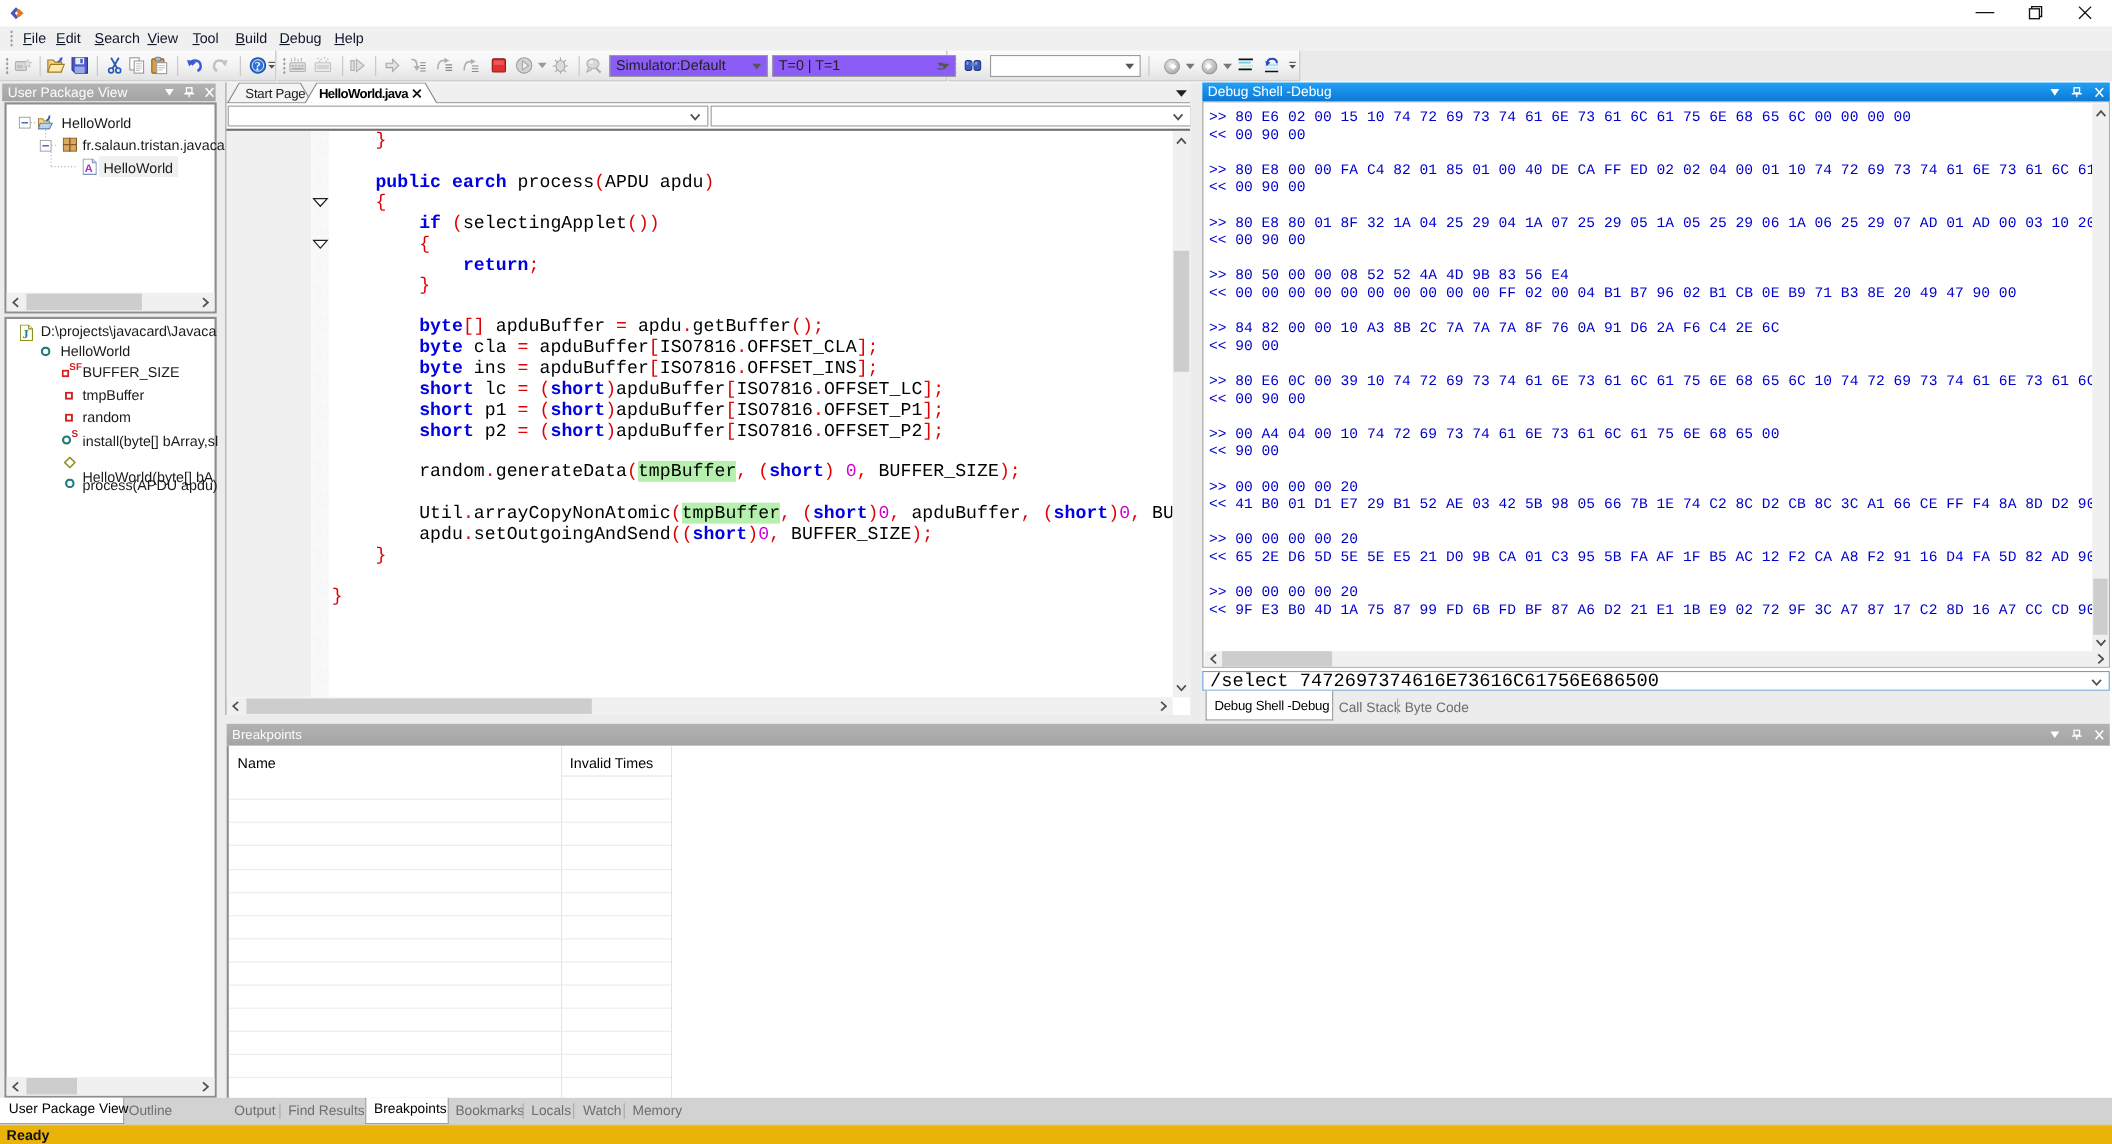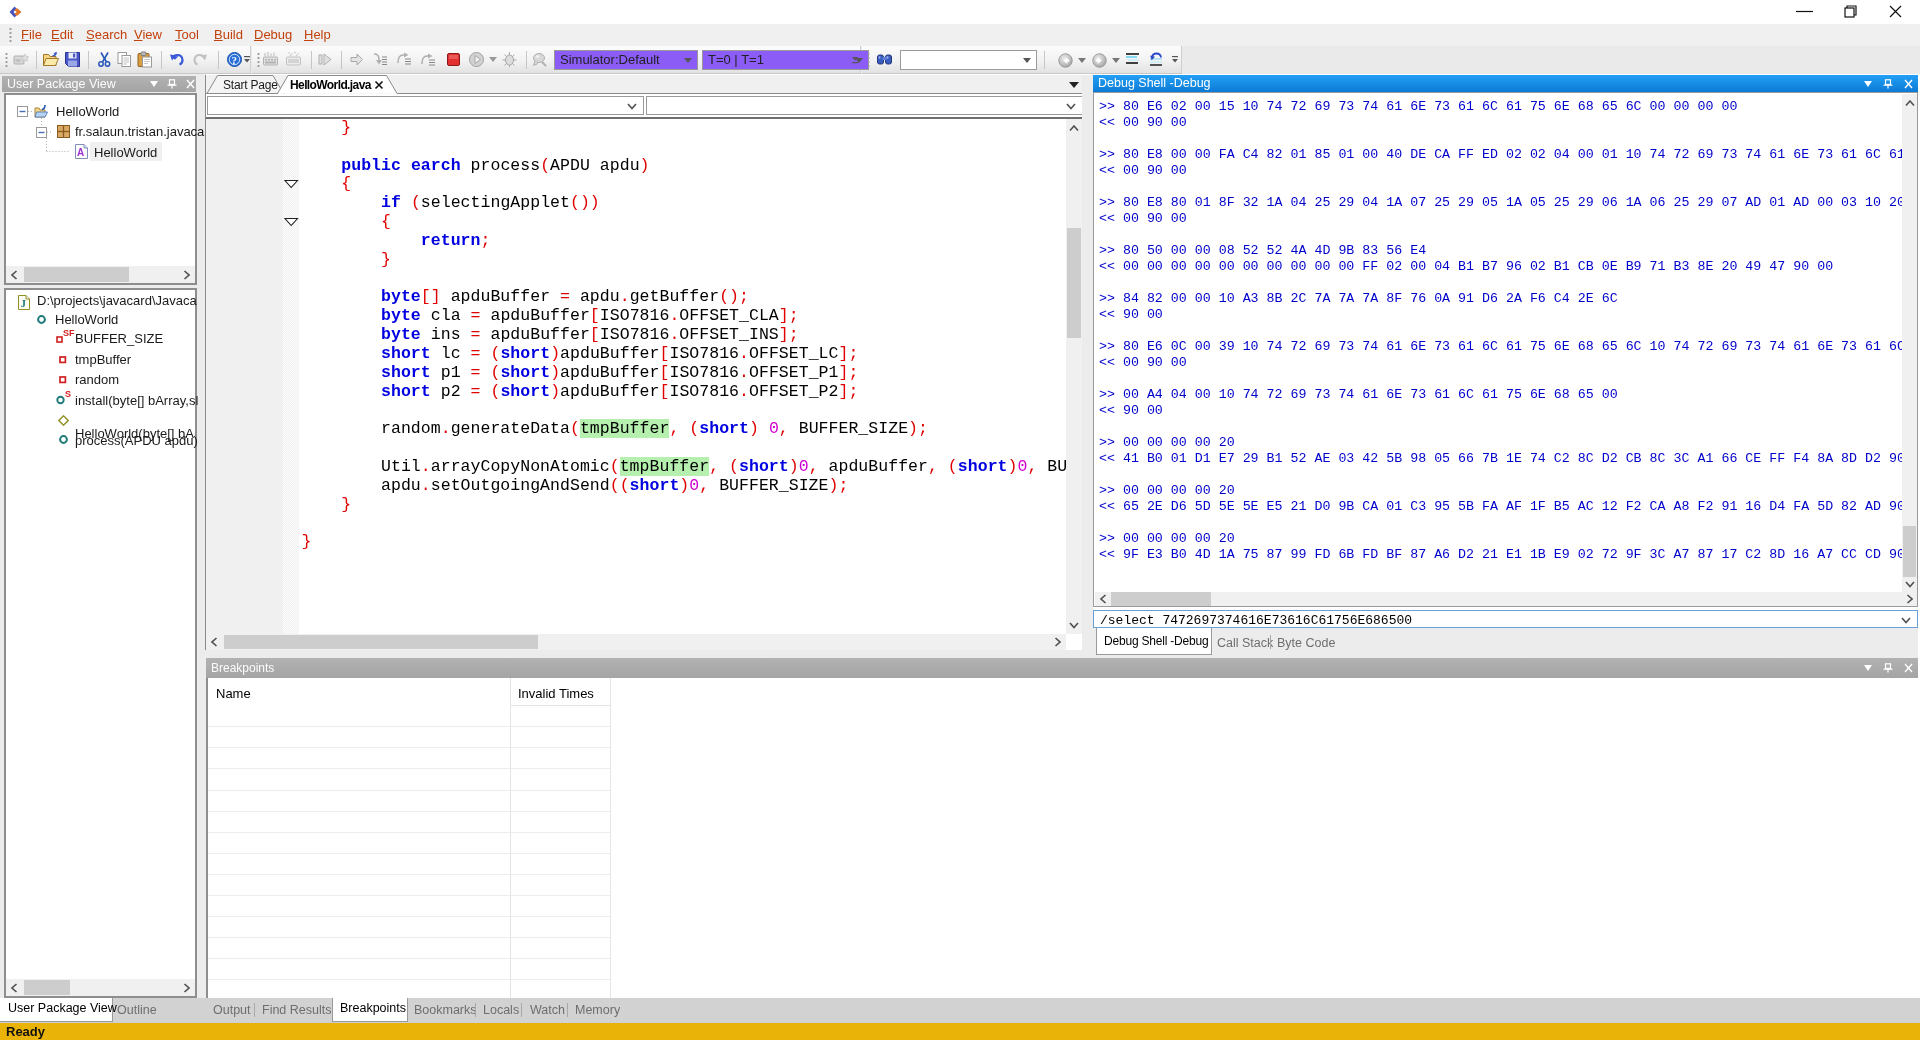--- a/index.html
+++ b/index.html
@@ -4,21 +4,21 @@
 <style>
 *{margin:0;padding:0;box-sizing:border-box}
 html,body{width:1920px;height:1040px;overflow:hidden}
 body{position:relative;font-family:"Liberation Sans",sans-serif;background:#fff;font-size:13px;color:#000}
 .a{position:absolute}
 .mono{font-family:"Liberation Mono",monospace}
 
 #titlebar{left:0;top:0;width:1920px;height:24px;background:#fff}
 #title{left:30px;top:0;height:24px;line-height:24px;font-size:13px;color:#000}
 #menubar{left:0;top:24px;width:1920px;height:22px;background:#f0f0f0}
-.mi{line-height:22px;font-size:13px;color:#c2410c}
+.mi{line-height:22px;font-size:13px;color:#0f172a}
 #toolbar{left:0;top:46px;width:1920px;height:28px;background:#eaeaea}
 .tstrip{position:absolute;top:0;height:27px;background:linear-gradient(#fcfcfc,#f2f2f2 55%,#e2e2e2);border-right:1px solid #cfcfcf;box-shadow:0 1px 0 #c8c8c8}
 .grip{position:absolute;top:6px;width:3px;height:16px;background-image:radial-gradient(circle,#9a9a9a 1px,transparent 1.2px);background-size:3px 4px}
 .tsep{position:absolute;top:5px;width:1px;height:18px;background:#c6c6c6}
 .ticon{position:absolute;top:5px;width:17px;height:17px}
 .combo{position:absolute;top:4px;height:20px;background:#8b5cf6;border:1px solid #9a9a9a;font-size:13px;color:#222;line-height:18px;padding-left:5px}
 .combo .cv{position:absolute;right:5px;top:7px;width:0;height:0;border-left:4px solid transparent;border-right:4px solid transparent;border-top:5px solid #555}
 
 .cap{background:linear-gradient(#b2b2b2,#a4a4a4);color:#fcfcfc;font-size:12.5px}
 .capblue{background:linear-gradient(#22a0f5,#0c7ad6);color:#fff;font-size:12.5px}
@@ -561,21 +561,21 @@
     <svg class="a" style="left:5px;top:2px" width="7" height="10" viewBox="0 0 7 10">
         <path d="M5.5 1 L1 5 L5.5 9" class="chev"></path>
       </svg>
     <div class="a sbthumb" style="left:16px;top:0;width:100px;height:14px"></div>
     <svg class="a" style="left:811px;top:2px" width="7" height="10" viewBox="0 0 7 10">
         <path d="M1.5 1 L6 5 L1.5 9" class="chev"></path>
       </svg>
   </div>
 </div>
 <div class="a" id="shellinput" style="left:1093px;top:610px;width:825px;height:18px;background:#fff;border:1px solid #6a9fd8">
-  <pre class="mono" style="font-size:13px;line-height:17px;padding-left:6px;padding-top:1px">/select 7472697374616E73616C61756E686500</pre>
+  <pre class="mono" style="font-size:17px;line-height:17px;padding-left:6px;padding-top:1px">/select 7472697374616E73616C61756E686500</pre>
   <svg class="a" style="right:6px;top:6px" width="10" height="7" viewBox="0 0 10 7">
       <path d="M1 1 L5 5.5 L9 1" class="chev"></path>
     </svg>
 </div>
 <div class="a" id="shelltabs" style="left:1093px;top:628px;width:825px;height:30px;background:#ececec">
   <div class="btabact" style="left:3px;top:0;width:116px;height:27px;padding-left:7px;line-height:26px;font-size:12px;letter-spacing:-0.2px">Debug Shell -Debug</div>
   <div class="btab" style="left:124px;top:2px;line-height:26px">Call Stack</div>
   <div class="a" style="left:177px;top:7px;width:1px;height:14px;background:#aaa"></div>
   <div class="btab" style="left:184px;top:2px;line-height:26px">Byte Code</div>
 </div>

